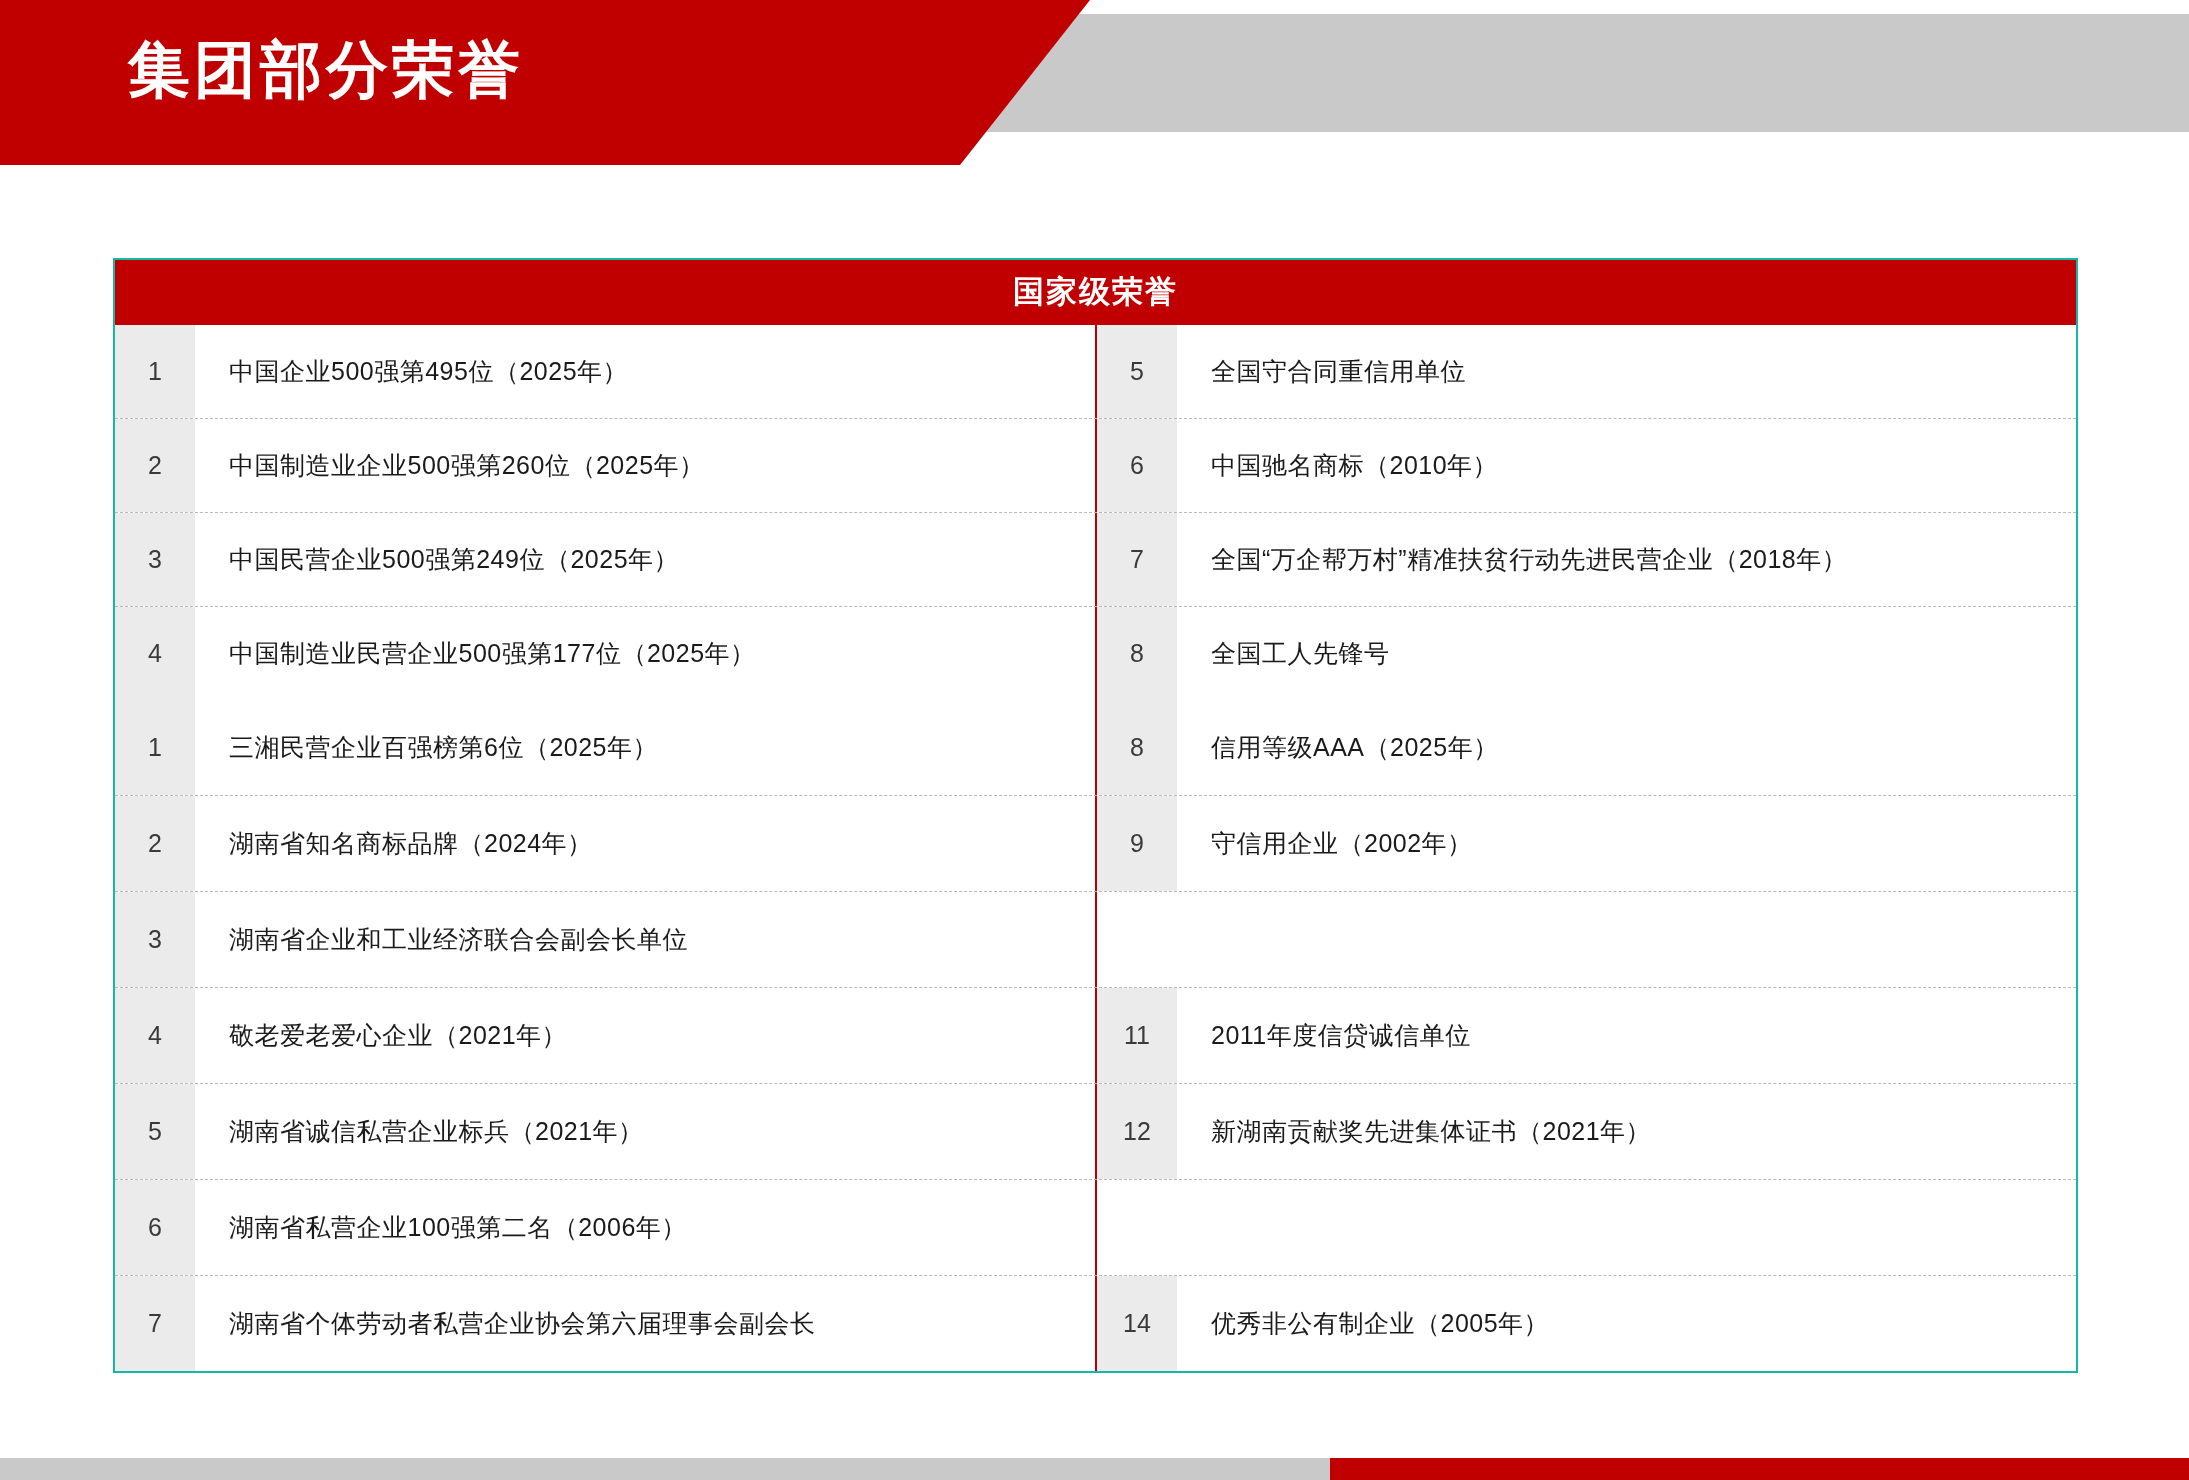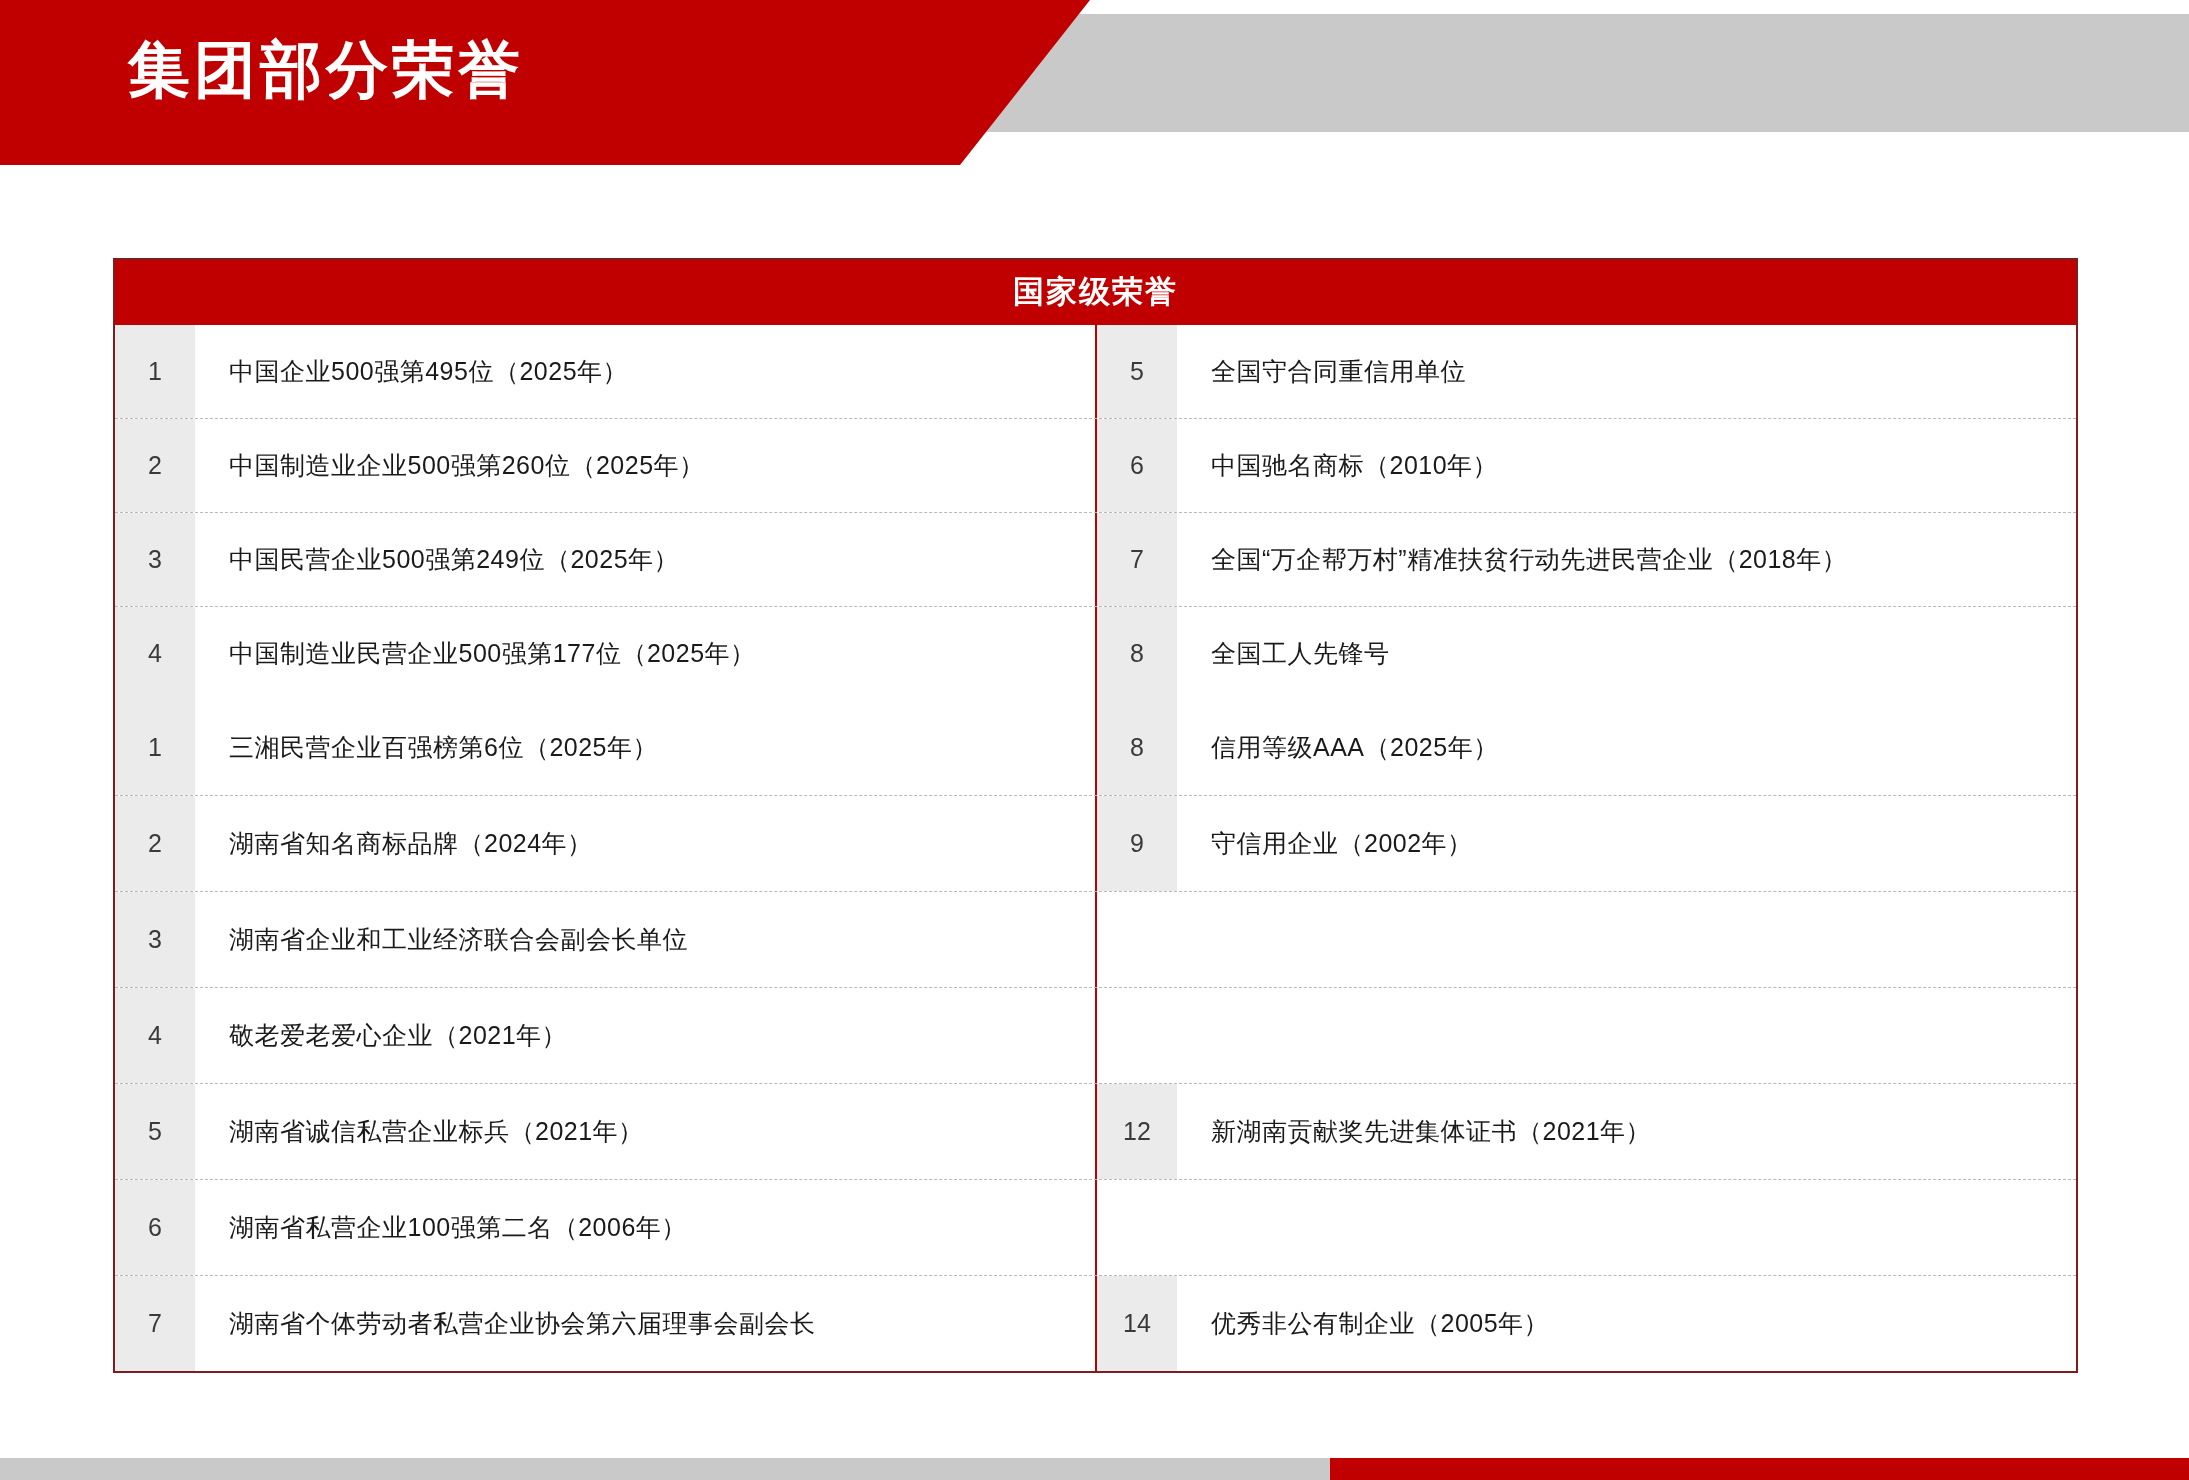--- a/index.html
+++ b/index.html
@@ -51,21 +51,21 @@
     line-height: 1.1;
     white-space: nowrap;
   }
 
   
   .table-frame {
     position: absolute;
     left: 113px;
     top: 258px;
     width: 1965px;
-    border: 2px solid #7f1d1d;
+    border: 2px solid #14b8a6;
     box-sizing: border-box;
     background: #ffffff;
   }
   .section-title {
     background: #c00000;
     color: #ffffff;
     font-size: 31px;
     font-weight: bold;
     text-align: center;
     letter-spacing: 2px;
@@ -229,20 +229,24 @@
           <div class="cell idx">3</div>
           <div class="cell txt">湖南省企业和工业经济联合会副会长单位</div>
         </div>
       </div>
 
       <div class="row dashed">
         <div class="col-left">
           <div class="cell idx">4</div>
           <div class="cell txt">敬老爱老爱心企业（2021年）</div>
         </div>
+        <div class="col-right">
+          <div class="cell idx">11</div>
+          <div class="cell txt">2011年度信贷诚信单位</div>
+        </div>
       </div>
 
       <div class="row dashed">
         <div class="col-left">
           <div class="cell idx">5</div>
           <div class="cell txt">湖南省诚信私营企业标兵（2021年）</div>
         </div>
         <div class="col-right">
           <div class="cell idx">12</div>
           <div class="cell txt">新湖南贡献奖先进集体证书（2021年）</div>

